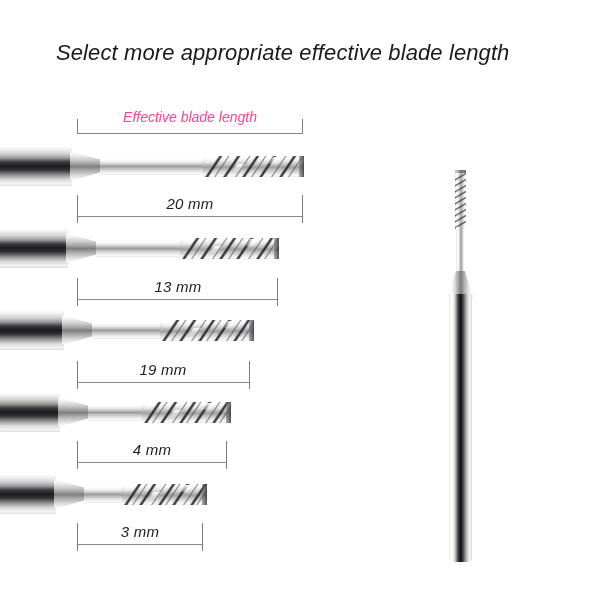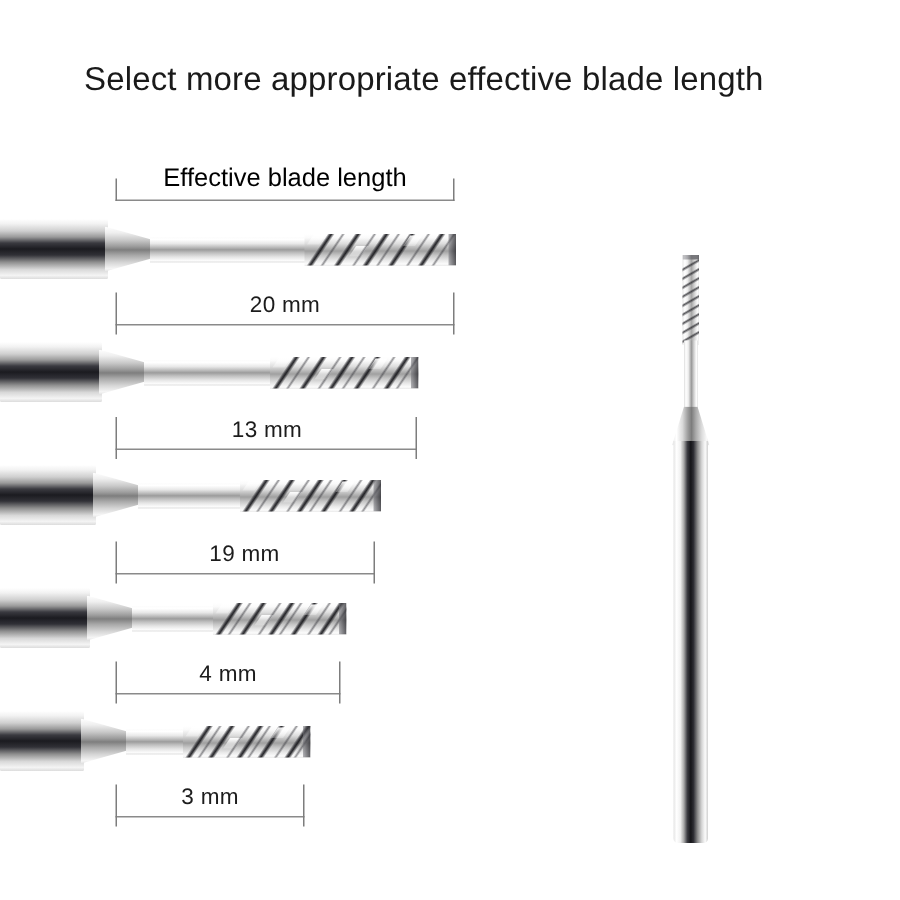--- a/index.html
+++ b/index.html
@@ -11,20 +11,21 @@
   body {
     font-family: "Liberation Sans", sans-serif;
     -webkit-font-smoothing: antialiased;
   }
   #stage {
     position: relative;
     width: 524px;
     height: 600px;
     background: #ffffff;
     overflow: hidden;
+    font-style: italic;
   }
 
   
   .title {
     position: absolute;
     left: 56px;
     top: 40px;
     font-size: 22px;
     font-weight: 400;
     color: #1a1a1a;
@@ -55,22 +56,22 @@
   .dim-label {
     position: absolute;
     font-size: 15px;
     color: #1c1c1c;
     white-space: nowrap;
     transform: translateX(-50%);
     letter-spacing: 0.2px;
   }
   .caption-label {
     position: absolute;
-    font-size: 17px;
-    color: #000000;
+    font-size: 14px;
+    color: #ec4899;
     white-space: nowrap;
     transform: translateX(-50%);
   }
 
   
   .endmill {
     position: absolute;
     left: 0;
   }
   .em-body {

